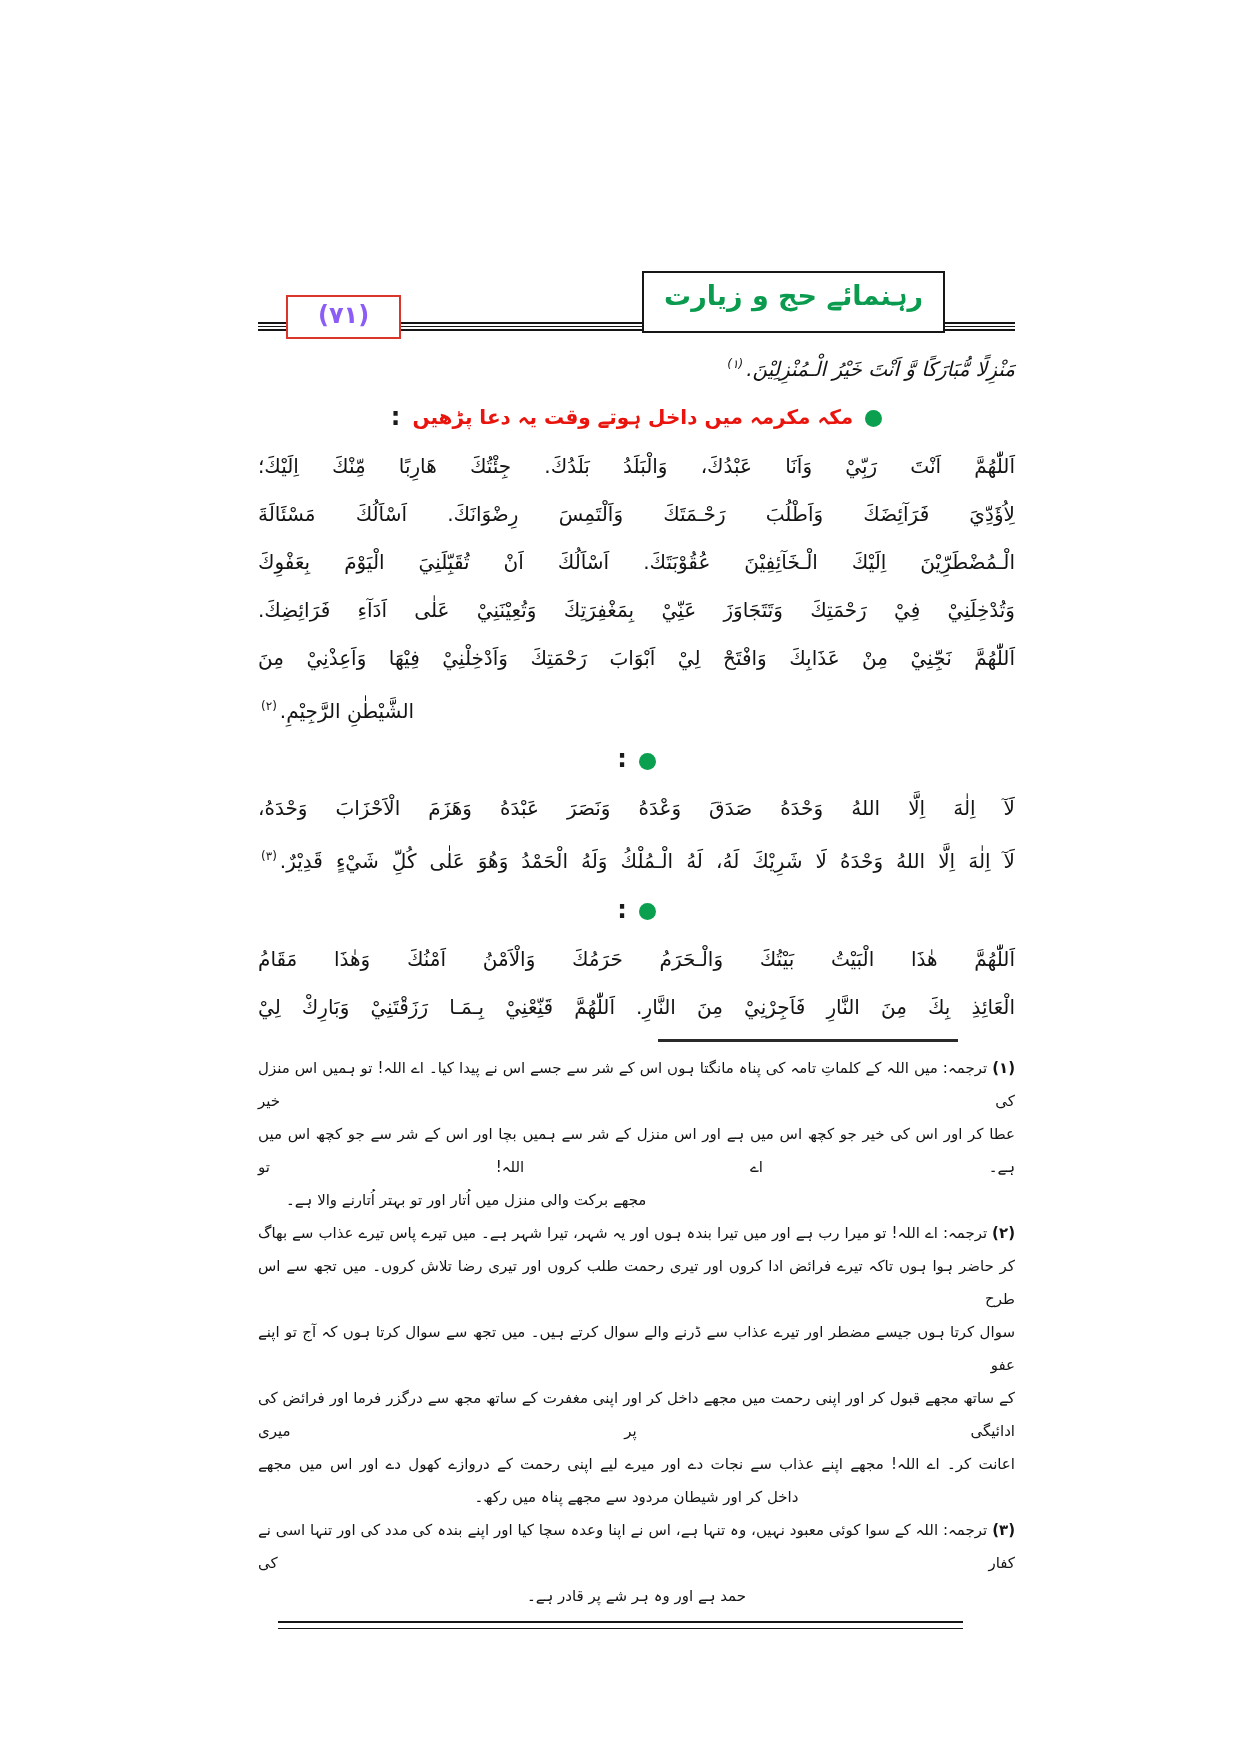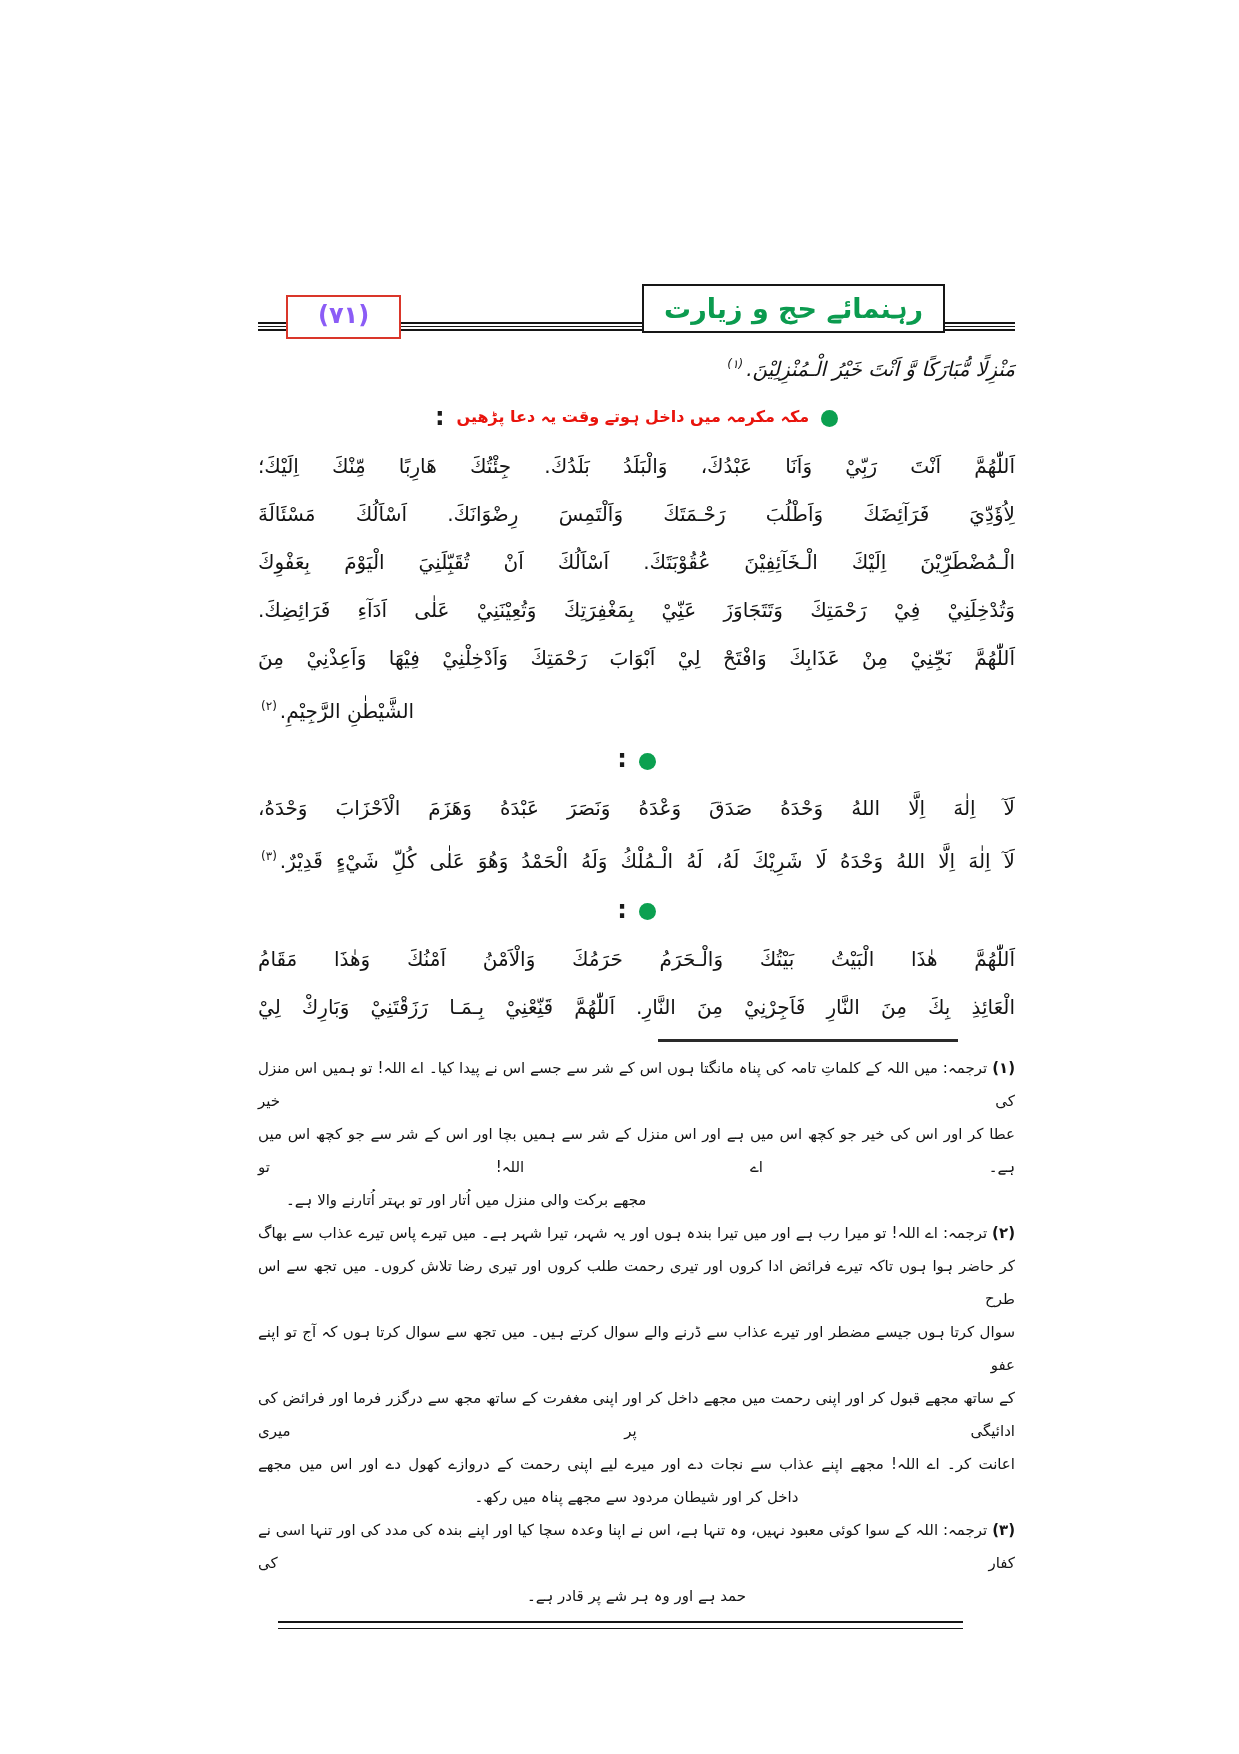--- a/index.html
+++ b/index.html
@@ -11,42 +11,42 @@
     position:absolute;top:253px;left:258px;width:757px;direction:rtl;
   }
   
   .header{position:relative;height:82px;}
   .header-rule{
     position:absolute;left:0;right:0;bottom:4px;height:9px;
     background:repeating-linear-gradient(to bottom,#161616 0 1.6px,transparent 1.6px 3.7px);
   }
   .title-box{
     position:absolute;right:70px;bottom:2px;background:#fff;z-index:2;
-    border:2.5px solid #161616;padding:7px 20px 6px 20px;
+    border:2.5px solid #161616;padding:7px 20px 19px 20px;
     color:#0b9b4f;font-size:27px;font-weight:bold;line-height:1.2;
   }
   .pagenum-box{
     position:absolute;left:28px;bottom:-4px;background:#fff;z-index:2;
     border:2.5px solid #da362a;padding:3px 30px 6px 30px;
     color:#8b5cf6;font-size:24px;font-weight:bold;line-height:1.3;
   }
   
   .dline{font-size:20px;line-height:48px;white-space:normal;color:#141414;}
   .dline.just{text-align:justify;text-align-last:justify;}
   .dline.right{text-align:right;font-style:italic;}
   .dline.center{text-align:left;}
   .intro{margin-top:6px;line-height:46px;}
   sup.ref{font-size:12px;color:#141414;vertical-align:super;margin:0 3px;}
   
   .heading-row{
     display:flex;align-items:center;justify-content:center;gap:12px;
     height:50px;
   }
   .bullet{width:17px;height:17px;border-radius:50%;background:#0ba050;flex:0 0 auto;margin-top:4px;}
-  .htext{color:#e9140d;font-size:16px;font-weight:bold;}
+  .htext{color:#e9140d;font-size:20px;font-weight:bold;}
   .hcolon{color:#1a1a1a;font-size:24px;font-weight:bold;}
   
   .fnsep{width:300px;height:3.5px;background:#2a2a2a;margin:8px 57px 10px auto;}
   .fline{font-size:15px;line-height:33px;color:#141414;}
   .fline.just{text-align:justify;text-align-last:justify;}
   .fline.left{text-align:left;margin-left:28px;}
   .fline.center{text-align:center;}
   .fnm{font-weight:bold;}
   .bottom-rule{
     height:5px;margin:8px 52px 0 20px;

